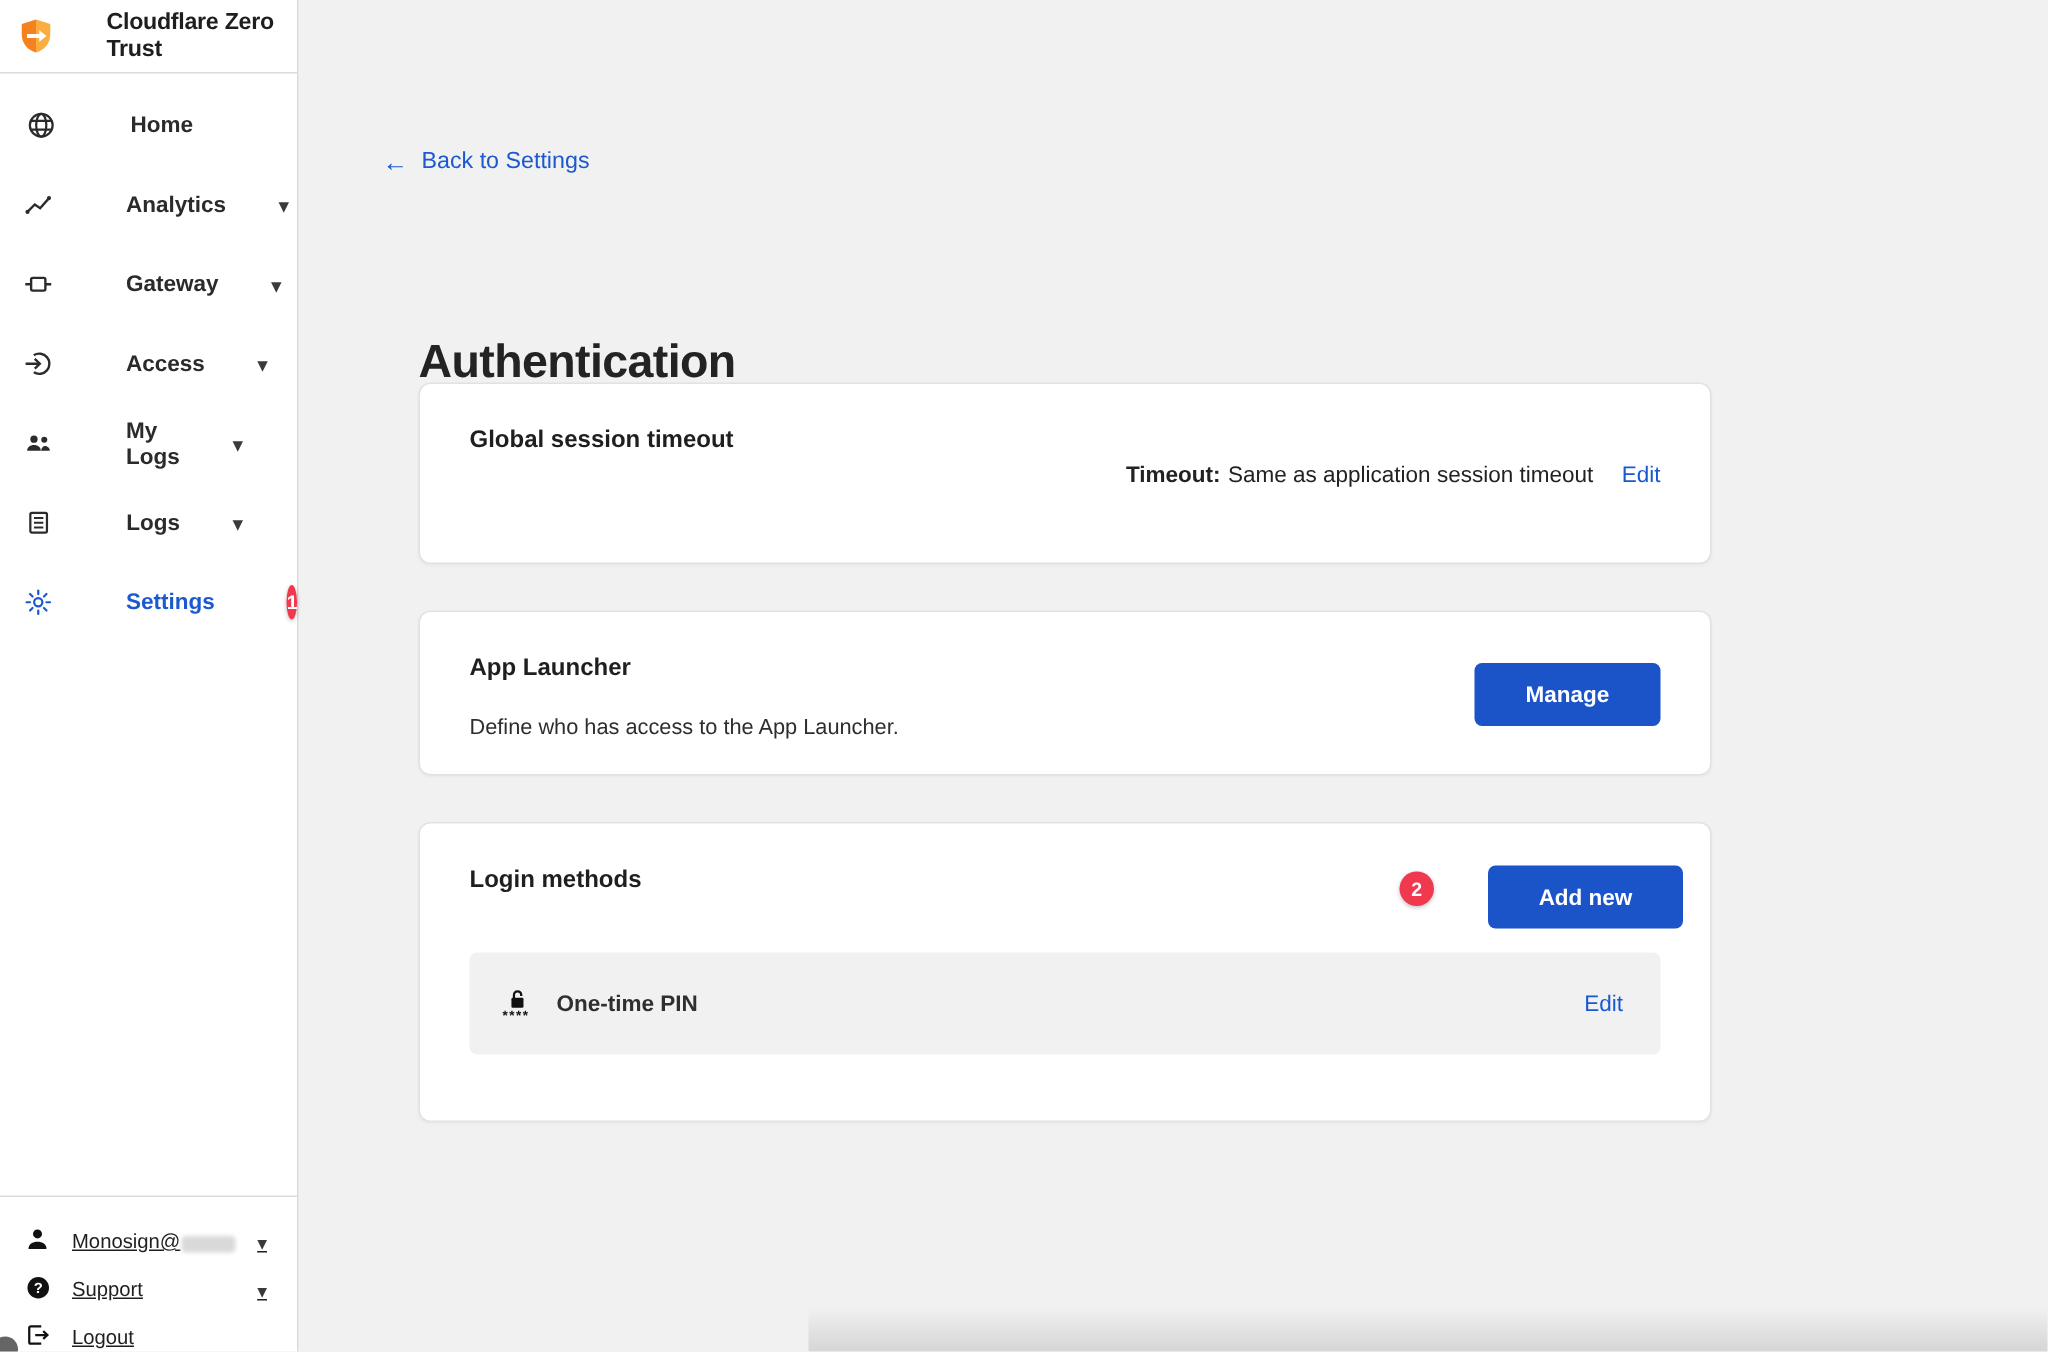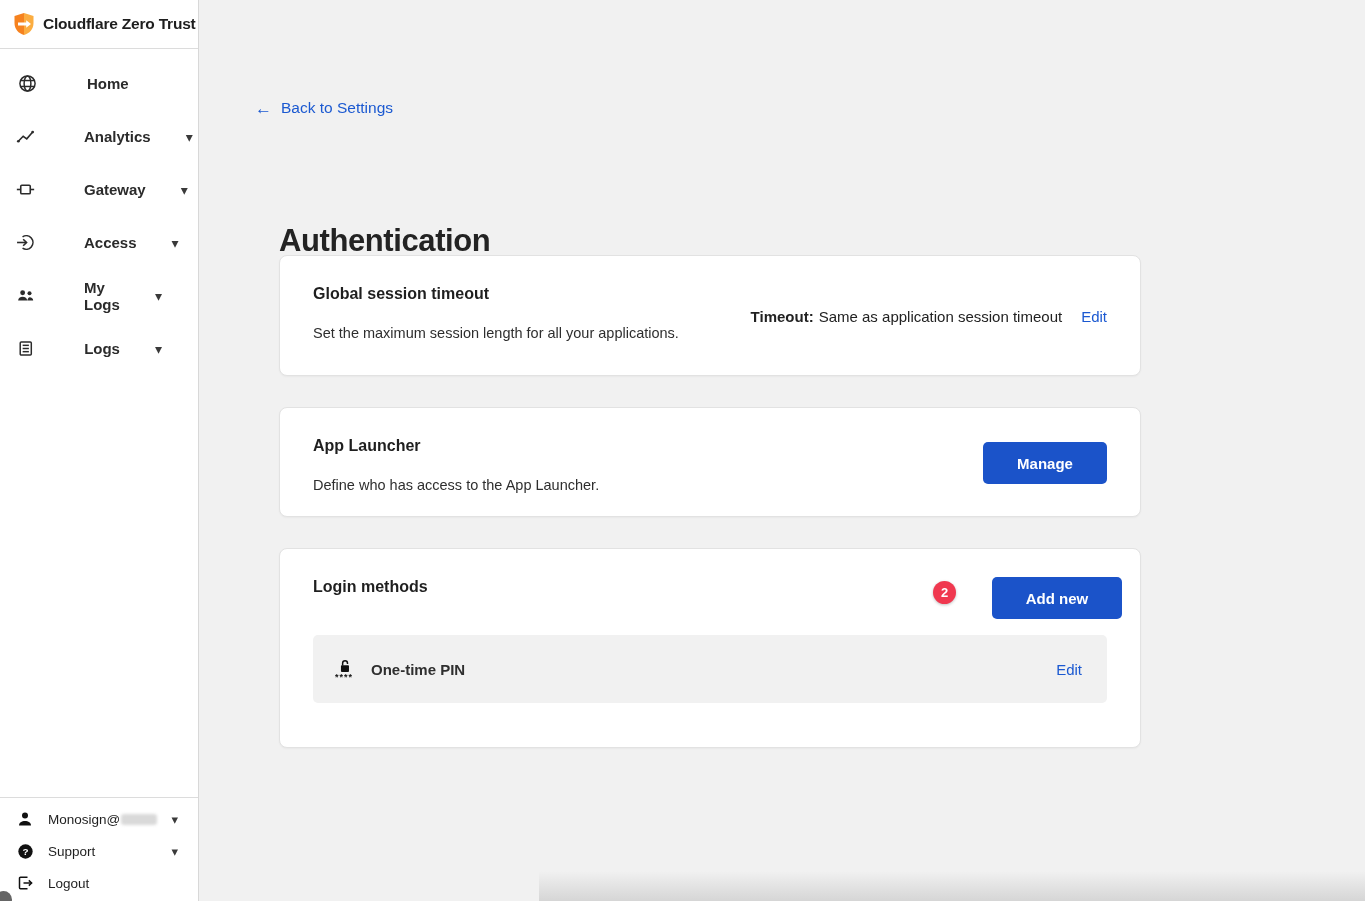--- a/index.html
+++ b/index.html
@@ -12,21 +12,21 @@
   }
   
   .sidebar {
     position:absolute; left:0; top:0; bottom:0; width:199px;
     background:#ffffff; border-right:1px solid #d8d8d8; z-index:5;
   }
   .logo-row {
     height:49px; border-bottom:1px solid #dcdcdc;
     display:flex; align-items:center; padding-left:13px; gap:8px;
   }
-  .logo-title { font-size:15.5px; font-weight:700; color:#1e1e1e; letter-spacing:-0.2px; }
+  .logo-title { font-size:15.5px; font-weight:700; color:#1e1e1e; letter-spacing:-0.2px;margin-left:28px; }
   .nav { padding-top:8px; }
   .nav-item {
     height:53px; display:flex; align-items:center;
     padding:0 36px 0 16px; cursor:pointer;gap:35px;
   }
   .nav-icon { width:22px; display:flex; justify-content:center; align-items:center; }
   .nav-label { margin-left:14px; font-size:15px; font-weight:700; color:#2b2b2b; }
   .chevron { margin-left:auto; color:#3a3a3a; font-size:14px; line-height:1; }
   .nav-item.active .nav-label { color:#1b59d1; }
   .badge {
@@ -34,22 +34,22 @@
     background:#f0384f; color:#ffffff; font-size:13px; font-weight:700;
     display:flex; align-items:center; justify-content:center;
     box-shadow:0 1px 3px rgba(0,0,0,0.25);
   }
   .nav-item .badge { margin-left:13px; }
   .sidebar-footer {
     position:absolute; left:0; right:0; bottom:0;
     border-top:1px solid #dcdcdc; padding:5px 0 2px 0; background:#fff;
   }
   .footer-item {
-    height:32px; display:flex; align-items:center;
-    padding:0 20px 0 15px; font-size:13.5px; color:#1f1f1f; cursor:pointer;
+    height:32px; display:flex; align-items:flex-end;
+    padding:0 20px 0 15px; font-size:13.5px; color:#1f1f1f; cursor:pointer;text-decoration:underline;
   }
   .footer-icon { width:20px; display:flex; justify-content:center; align-items:center; }
   .footer-label { margin-left:13px; }
   .footer-item .chevron { font-size:13px; }
   .redacted {
     display:inline-block; width:36px; height:11px; margin-left:1px;
     background:#d9d9d9; border-radius:3px; filter:blur(1.5px); vertical-align:middle;
   }
   
   .main { position:absolute; left:199px; top:0; right:0; bottom:0; background:#f1f1f1; }
@@ -190,20 +190,39 @@
           <rect x="4" y="2.8" width="10.5" height="12.4" rx="1"></rect>
           <line x1="6.3" y1="6" x2="12.2" y2="6"></line>
           <line x1="6.3" y1="9" x2="12.2" y2="9"></line>
           <line x1="6.3" y1="12" x2="12.2" y2="12"></line>
         </svg>
       </span>
       <span class="nav-label">Logs</span>
       <span class="chevron">▾</span>
     </div>
 
+    <div class="nav-item active">
+      <span class="nav-icon">
+        <svg width="19" height="19" viewBox="0 0 18 18" fill="none" stroke="#1b59d1" stroke-width="1.4">
+          <circle cx="9" cy="9" r="2.6"></circle>
+          <g stroke-linecap="round">
+            <line x1="9" y1="1.6" x2="9" y2="3.8"></line>
+              <line x1="9" y1="14.2" x2="9" y2="16.4"></line>
+            <line x1="1.6" y1="9" x2="3.8" y2="9"></line>
+              <line x1="14.2" y1="9" x2="16.4" y2="9"></line>
+            <line x1="3.8" y1="3.8" x2="5.4" y2="5.4"></line>
+              <line x1="12.6" y1="12.6" x2="14.2" y2="14.2"></line>
+            <line x1="3.8" y1="14.2" x2="5.4" y2="12.6"></line>
+              <line x1="12.6" y1="5.4" x2="14.2" y2="3.8"></line>
+          </g>
+        </svg>
+      </span>
+      <span class="nav-label">Settings</span>
+      <span class="badge">1</span>
+    </div>
   </div>
 
   <div class="sidebar-footer">
     <div class="footer-item">
       <span class="footer-icon">
         <svg width="18" height="18" viewBox="0 0 18 18" fill="#111">
           <circle cx="9" cy="5.6" r="3"></circle>
           <path d="M3 15.6 C3 12.4 5.7 10.9 9 10.9 C12.3 10.9 15 12.4 15 15.6 Z"></path>
         </svg>
       </span>
@@ -238,21 +257,20 @@
 
   <div class="back-link">
     <span class="back-arrow">←</span>
     <span>Back to Settings</span>
   </div>
 
   <h1 class="page-title">Authentication</h1>
 
   <div class="card card-session">
     <div class="card-title">Global session timeout</div>
-    <div class="card-desc">Set the maximum session length for all your applications.</div>
     <div class="timeout-row">
       <span>
         <span class="timeout-strong">Timeout:</span><span>Same as application session timeout</span>
       </span>
       <span class="link-blue">Edit</span>
     </div>
   </div>
 
   <div class="card card-launcher">
     <div class="card-title">App Launcher</div>

